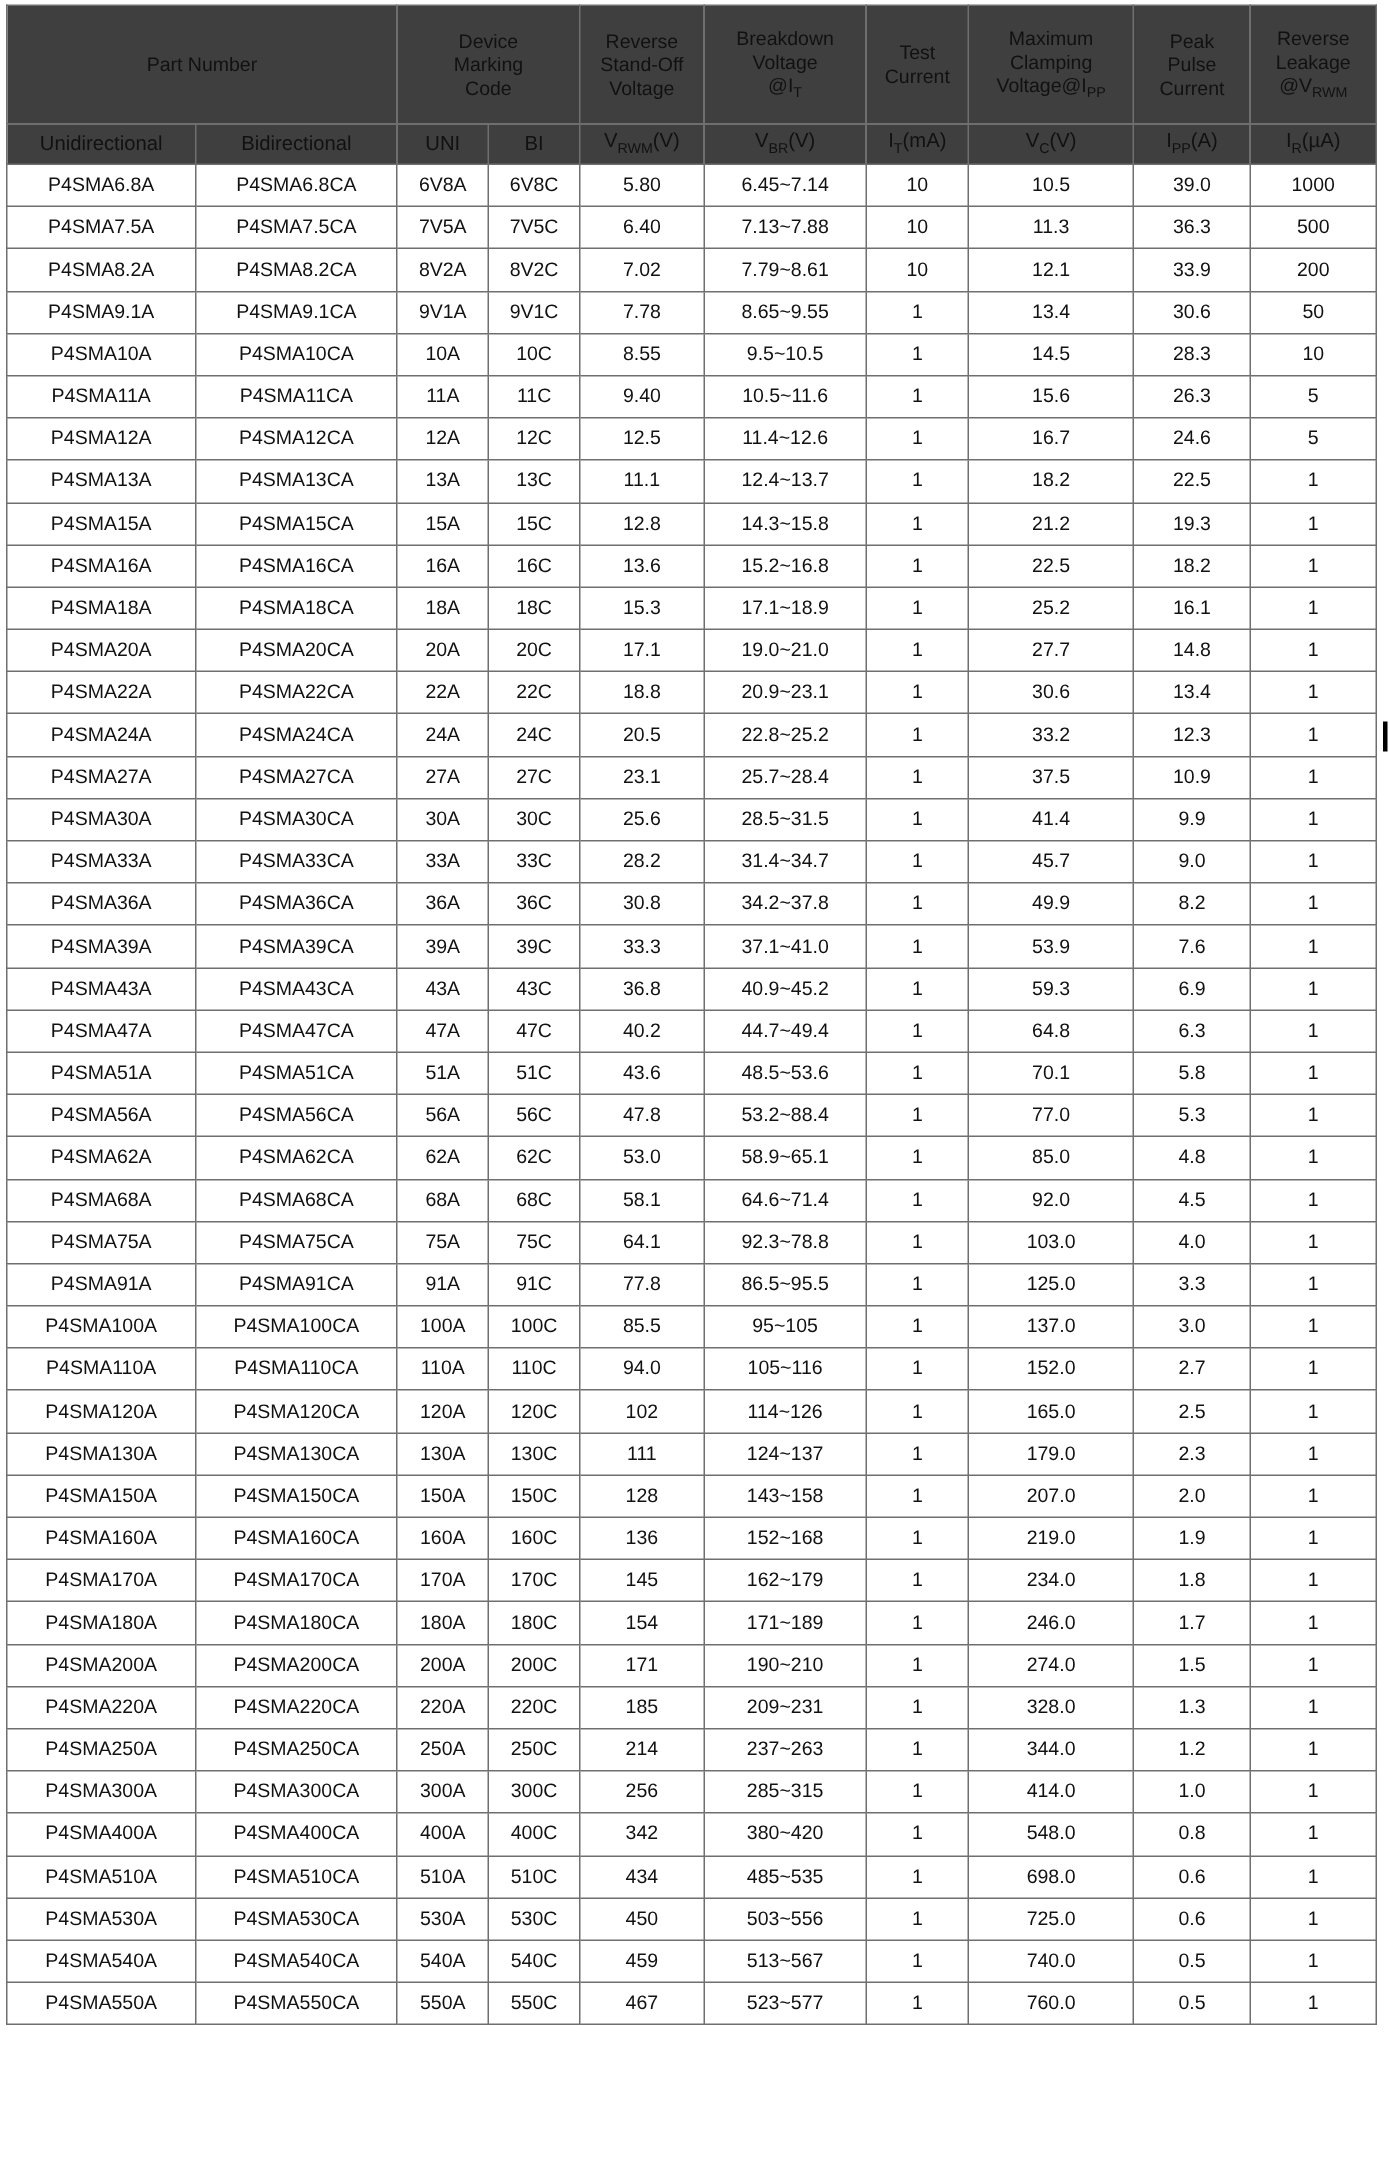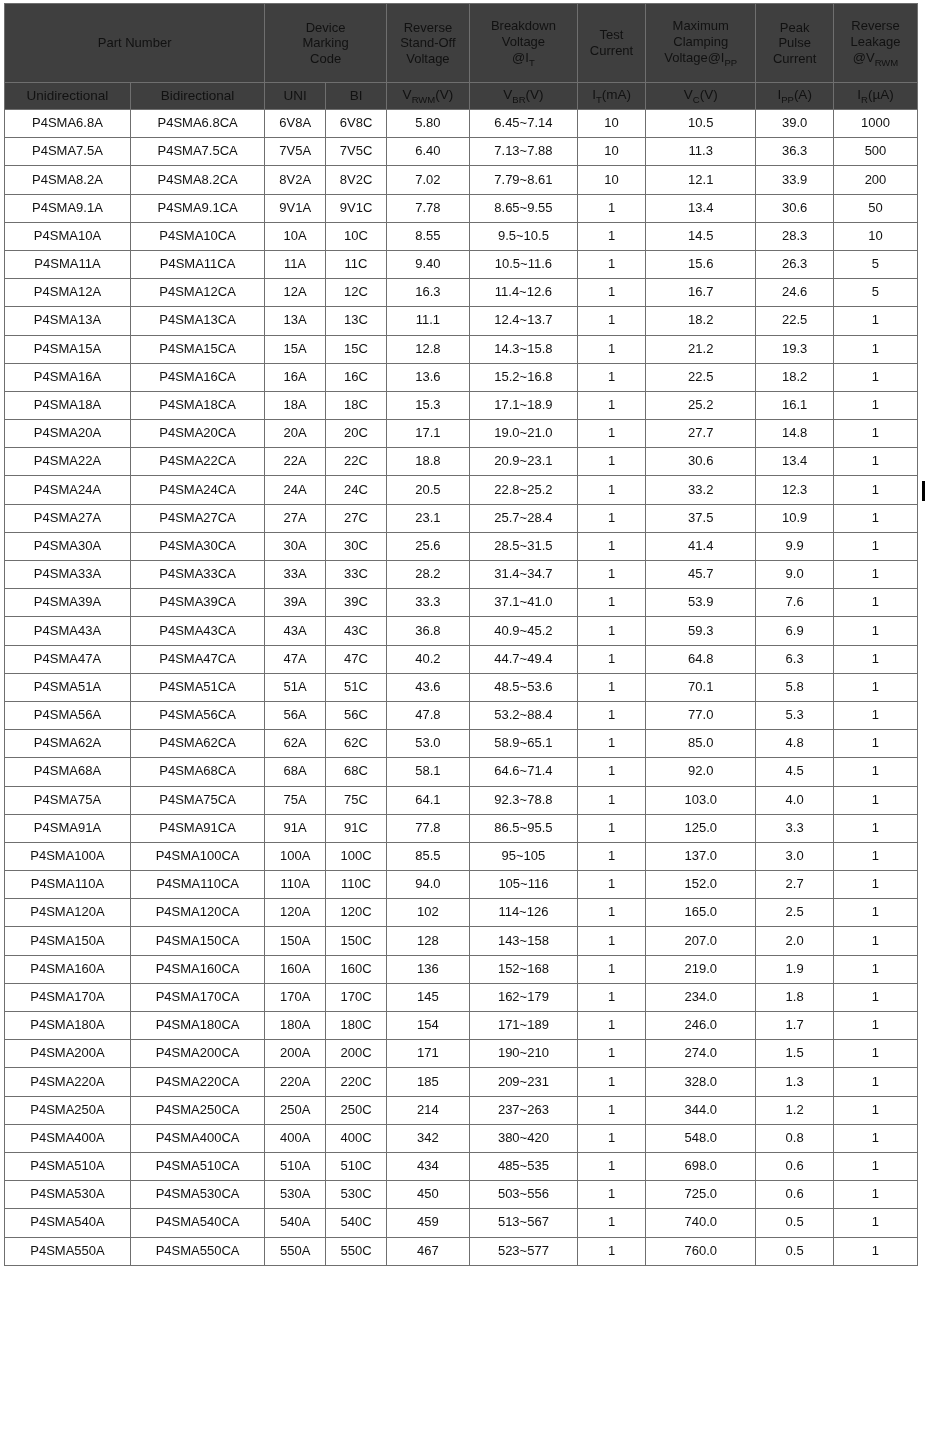--- a/index.html
+++ b/index.html
@@ -223,21 +223,21 @@
           <td>1</td>
           <td>15.6</td>
           <td>26.3</td>
           <td>5</td>
         </tr>
         <tr>
           <td>P4SMA12A</td>
           <td>P4SMA12CA</td>
           <td>12A</td>
           <td>12C</td>
-          <td>16.3</td>
+          <td>12.5</td>
           <td>11.4~12.6</td>
           <td>1</td>
           <td>16.7</td>
           <td>24.6</td>
           <td>5</td>
         </tr>
         <tr>
           <td>P4SMA13A</td>
           <td>P4SMA13CA</td>
           <td>13A</td>
@@ -351,20 +351,32 @@
           <td>33A</td>
           <td>33C</td>
           <td>28.2</td>
           <td>31.4~34.7</td>
           <td>1</td>
           <td>45.7</td>
           <td>9.0</td>
           <td>1</td>
         </tr>
         <tr>
+          <td>P4SMA36A</td>
+          <td>P4SMA36CA</td>
+          <td>36A</td>
+          <td>36C</td>
+          <td>30.8</td>
+          <td>34.2~37.8</td>
+          <td>1</td>
+          <td>49.9</td>
+          <td>8.2</td>
+          <td>1</td>
+        </tr>
+        <tr>
           <td>P4SMA39A</td>
           <td>P4SMA39CA</td>
           <td>39A</td>
           <td>39C</td>
           <td>33.3</td>
           <td>37.1~41.0</td>
           <td>1</td>
           <td>53.9</td>
           <td>7.6</td>
           <td>1</td>
@@ -495,20 +507,32 @@
           <td>120A</td>
           <td>120C</td>
           <td>102</td>
           <td>114~126</td>
           <td>1</td>
           <td>165.0</td>
           <td>2.5</td>
           <td>1</td>
         </tr>
         <tr>
+          <td>P4SMA130A</td>
+          <td>P4SMA130CA</td>
+          <td>130A</td>
+          <td>130C</td>
+          <td>111</td>
+          <td>124~137</td>
+          <td>1</td>
+          <td>179.0</td>
+          <td>2.3</td>
+          <td>1</td>
+        </tr>
+        <tr>
           <td>P4SMA150A</td>
           <td>P4SMA150CA</td>
           <td>150A</td>
           <td>150C</td>
           <td>128</td>
           <td>143~158</td>
           <td>1</td>
           <td>207.0</td>
           <td>2.0</td>
           <td>1</td>
@@ -576,20 +600,32 @@
         <tr>
           <td>P4SMA250A</td>
           <td>P4SMA250CA</td>
           <td>250A</td>
           <td>250C</td>
           <td>214</td>
           <td>237~263</td>
           <td>1</td>
           <td>344.0</td>
           <td>1.2</td>
+          <td>1</td>
+        </tr>
+        <tr>
+          <td>P4SMA300A</td>
+          <td>P4SMA300CA</td>
+          <td>300A</td>
+          <td>300C</td>
+          <td>256</td>
+          <td>285~315</td>
+          <td>1</td>
+          <td>414.0</td>
+          <td>1.0</td>
           <td>1</td>
         </tr>
         <tr>
           <td>P4SMA400A</td>
           <td>P4SMA400CA</td>
           <td>400A</td>
           <td>400C</td>
           <td>342</td>
           <td>380~420</td>
           <td>1</td>

